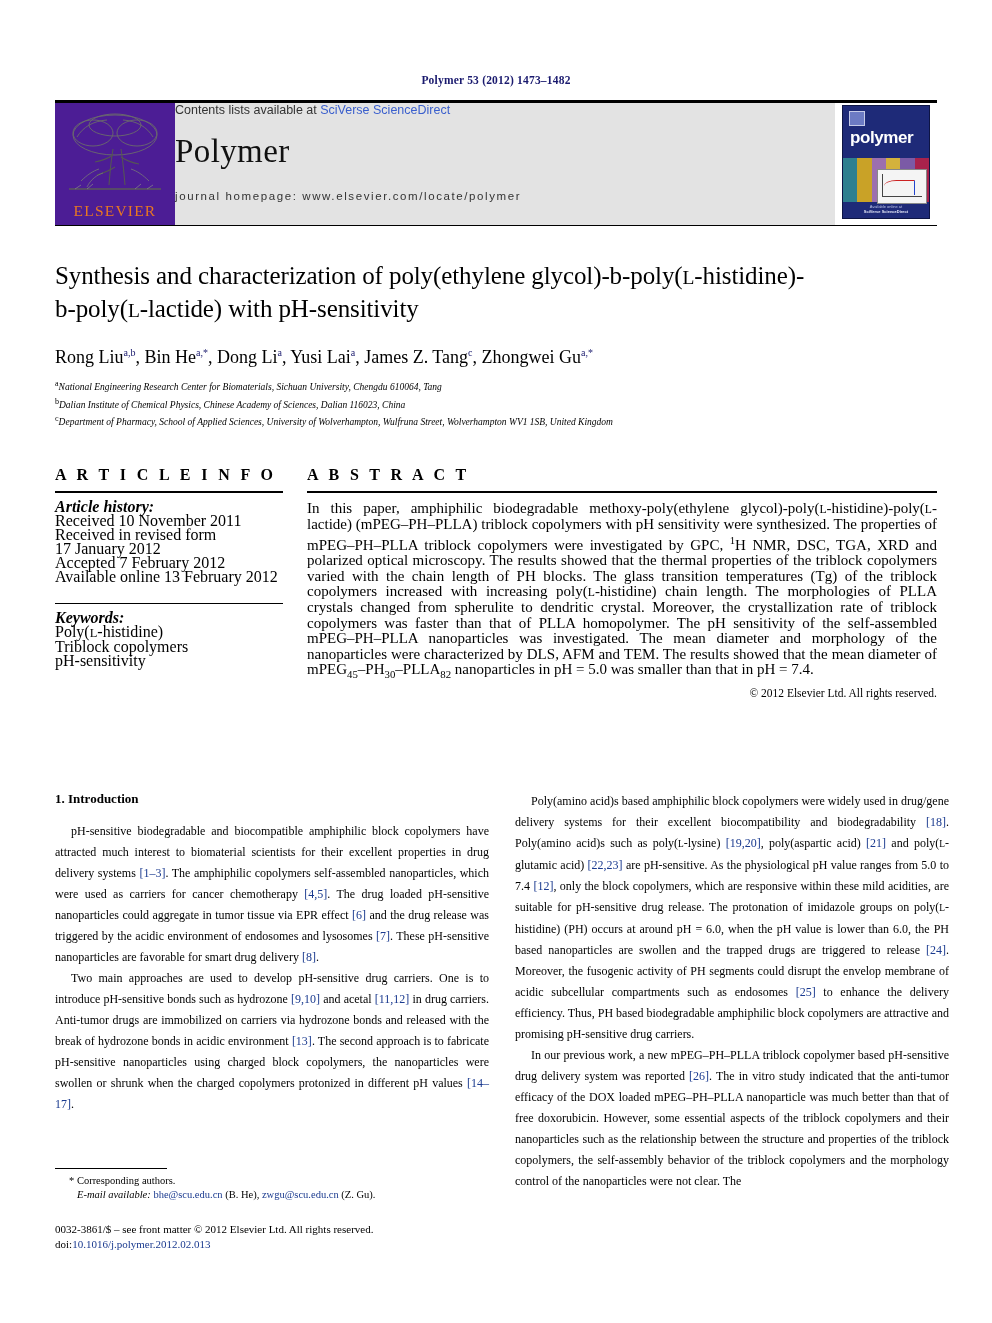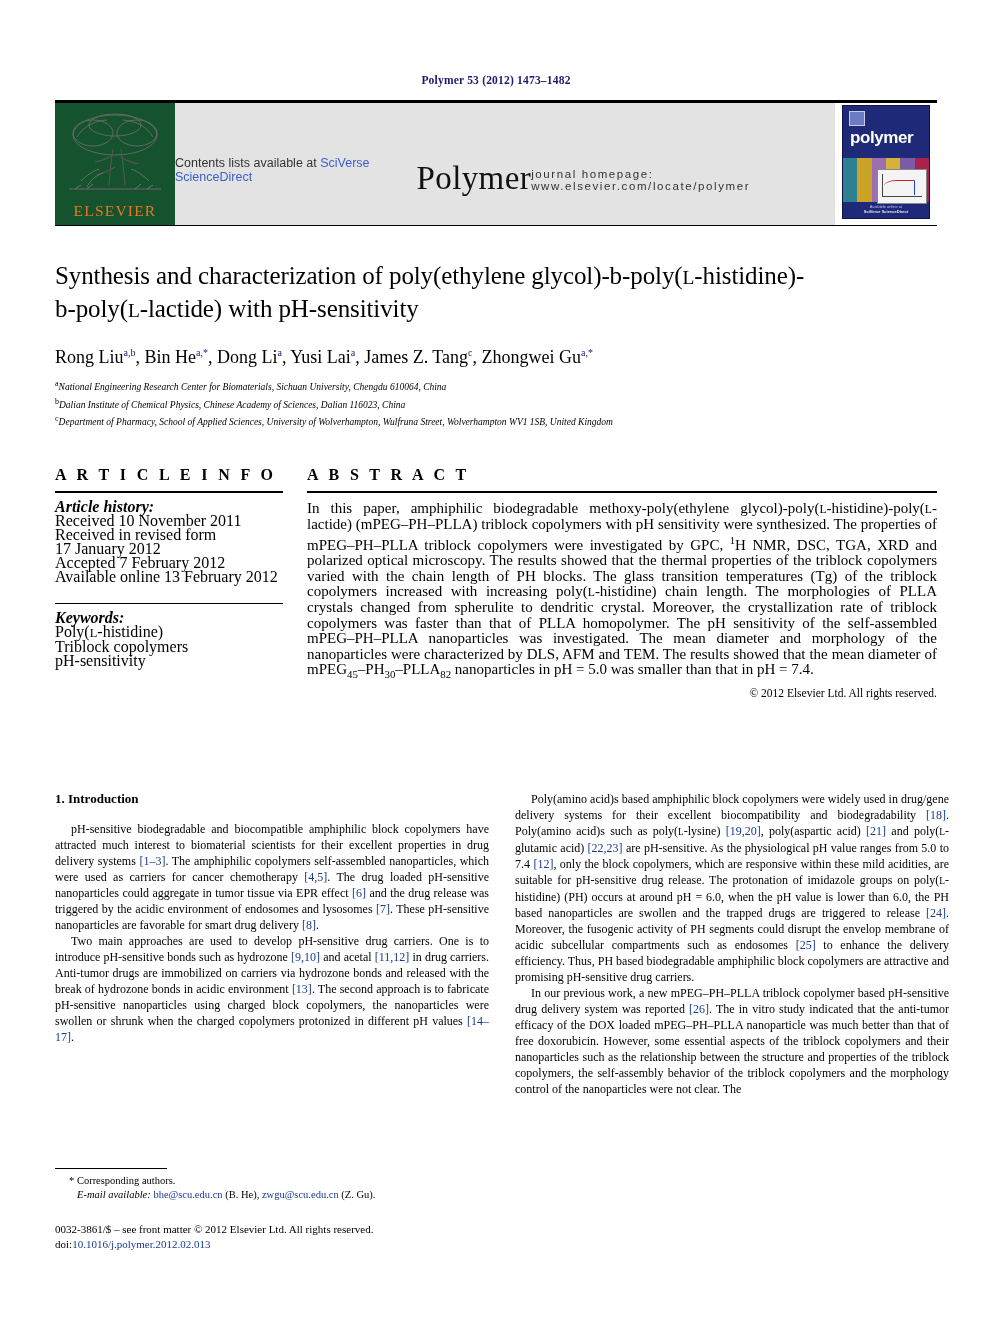--- a/index.html
+++ b/index.html
@@ -42,39 +42,37 @@
     height: 122px;
   }
   .masthead-logo {
     width: 120px;
     flex: 0 0 120px;
     display: flex;
     flex-direction: column;
     align-items: center;
     justify-content: flex-start;
     padding-top: 6px;
-    background: #14532d;
+    background: #4c1d95;
   }
   .tree-svg { display:block; }
   .elsevier-word {
     font-family: "Liberation Serif", serif;
     font-size: 15.5px;
     letter-spacing: 1.2px;
     color: #E87722;
     font-weight: normal;
     margin-top: 1px;
   }
   .masthead-center {
     flex: 1 1 auto;
     background: #e3e3e3;
     display: flex;
-    flex-direction: row;
-    align-items: center;
+    flex-direction: column;
     justify-content: flex-start;
-    padding-top: 12px;
   }
   .contents-line {
     font-family: "Liberation Sans", sans-serif;
     font-size: 12.5px;
     color: #333;
   }
   .contents-line .sd-link {
     color: #3a5fcd;
   }
   .journal-title {
@@ -244,21 +242,21 @@
   }
   .bcol { width: 434px; flex: 0 0 434px; margin-top: 44px; }
   h2.section-title {
     font-family: "Liberation Serif", serif;
     font-size: 13px;
     font-weight: bold;
     margin: 0 0 14px 0;
   }
   p.para {
     font-size: 12px;
-    line-height: 16px;
+    line-height: 21px;
     text-align: justify;
     margin: 0;
     text-indent: 16px;
     hyphens: none;
   }
   p.para + p.para { margin-top: 0; }
   .ref { color: #1a3a8f; }
 
   
   .footnote {
@@ -369,21 +367,21 @@
     <div class="authors">
       <span>Rong Liu</span><sup>a,b</sup>,
       <span>Bin He</span><sup>a,*</sup>,
       <span>Dong Li</span><sup>a</sup>,
       <span>Yusi Lai</span><sup>a</sup>,
       <span>James Z. Tang</span><sup>c</sup>,
       <span>Zhongwei Gu</span><sup>a,*</sup>
     </div>
 
     <div class="affiliations">
-      <div><sup>a</sup><span>National Engineering Research Center for Biomaterials, Sichuan University, Chengdu 610064, China</span></div>
+      <div><sup>a</sup><span>National Engineering Research Center for Biomaterials, Sichuan University, Chengdu 610064, Tang</span></div>
       <div><sup>b</sup><span>Dalian Institute of Chemical Physics, Chinese Academy of Sciences, Dalian 116023, China</span></div>
       <div><sup>c</sup><span>Department of Pharmacy, School of Applied Sciences, University of Wolverhampton, Wulfruna Street, Wolverhampton WV1 1SB, United Kingdom</span></div>
     </div>
   </div>
 
   <div class="info-abstract">
 
     <div class="col-info">
       <div class="sec-head">A R T I C L E  I N F O</div>
       <div class="rule-thick"></div>

